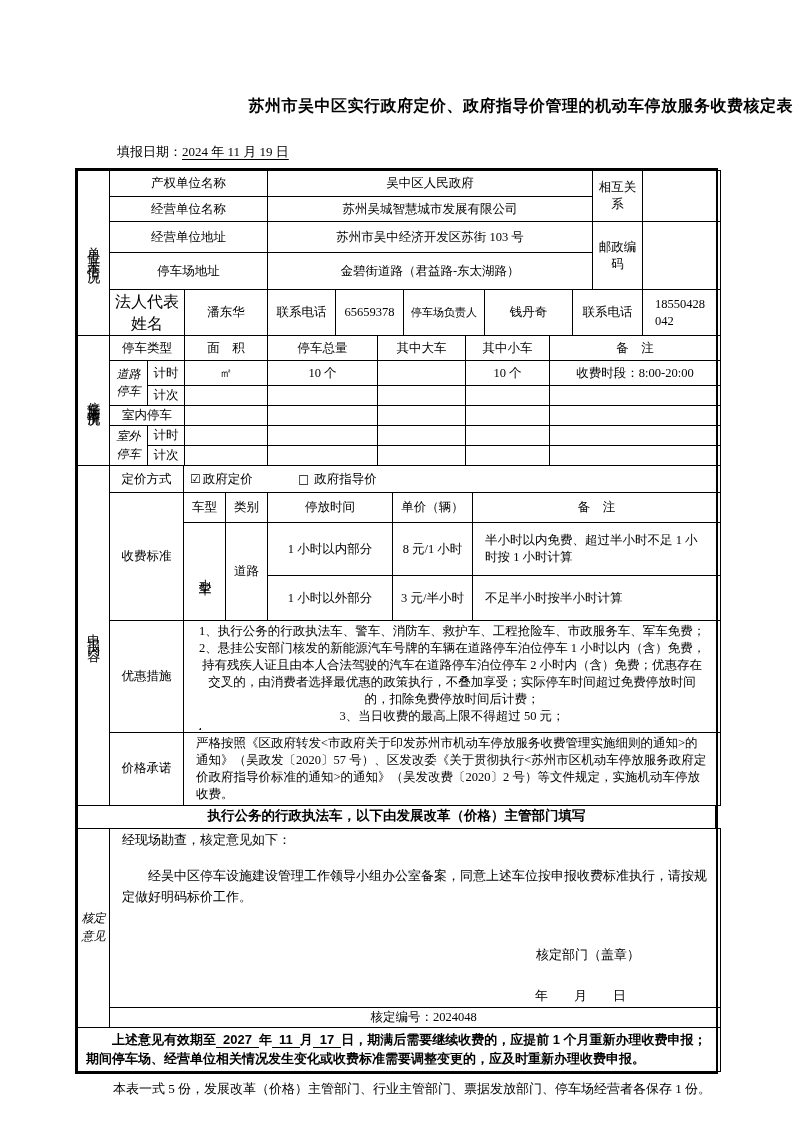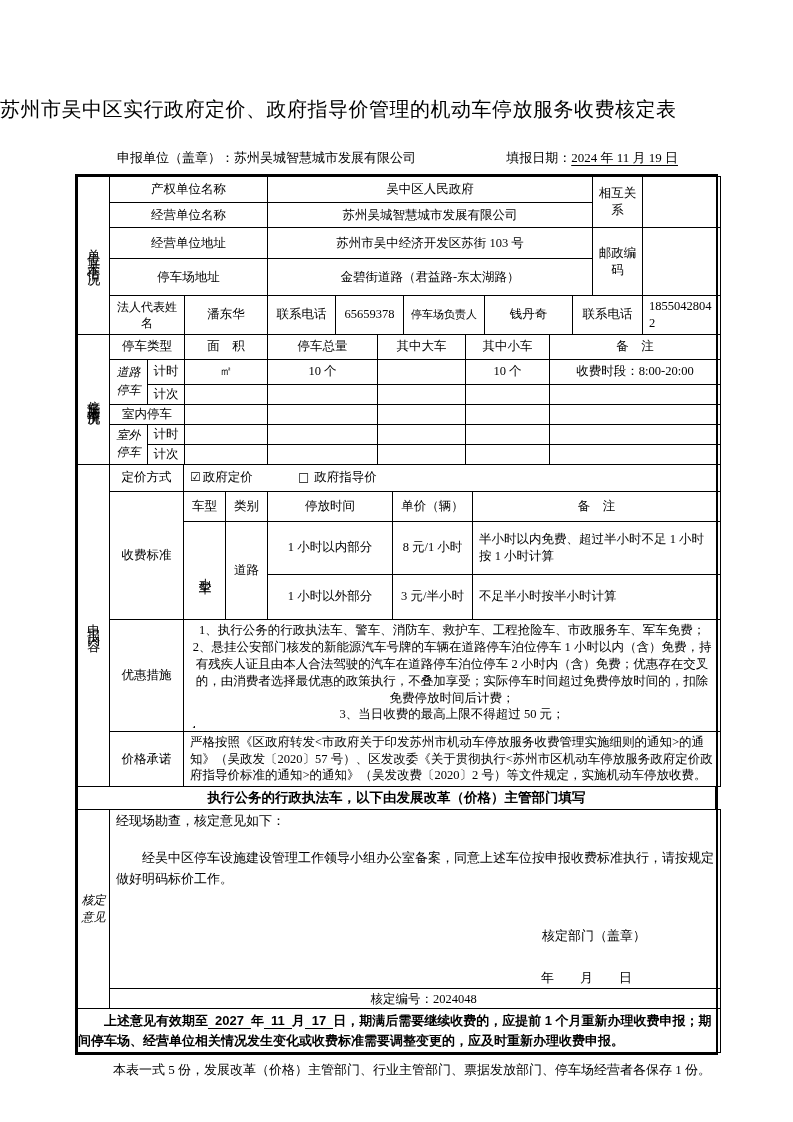--- a/index.html
+++ b/index.html
@@ -4,40 +4,40 @@
 <style>
   * { margin:0; padding:0; box-sizing:border-box; }
   html,body { background:#fff; }
   body {
     width:793px; height:1122px; overflow:hidden;
     font-family:"Liberation Serif","DejaVu Serif",serif;
     color:#000;
   }
   .page { width:793px; height:1122px; padding-top:96px; }
   .title {
-    text-align:left; font-size:20px; font-weight:normal;
+    text-align:right; font-size:16px; font-weight:bold;
     font-family:"Liberation Sans","DejaVu Sans",sans-serif;
     letter-spacing:0.5px;
   }
   .info-line {
     width:643px; margin:26px auto 7px auto;
     display:flex; justify-content:space-between;
     font-size:13px; padding-left:42px; padding-right:40px;
   }
   .date-underline { text-decoration:underline; text-underline-offset:3px; }
   .doc { width:643px; margin:0 auto; border:2px solid #000; }
   table { border-collapse:collapse; width:100%; table-layout:fixed; }
   .sec { margin-top:-1px; }
   .sec:first-child { margin-top:0; }
   td {
     border:1px solid #000; font-size:12.5px; line-height:1.35;
     text-align:center; vertical-align:middle; padding:1px 3px;
     word-break:break-all;
   }
-  td.tl { text-align:left; padding:2px 6px; }
+  td.tl { text-align:left; padding:2px 12px; }
   .vcell { padding:1px 0; }
   .v {
     writing-mode:vertical-rl; text-orientation:upright;
     display:inline-block; letter-spacing:5px; font-size:13px;
   }
   .v.tight { letter-spacing:2px; }
   .wrap2 { padding:1px 2px; font-size:12px; line-height:1.45;font-style:italic; }
   .cbline { text-align:left; padding-left:6px; }
   .cb { font-family:"DejaVu Sans",sans-serif; font-size:12px; margin-right:2px; }
   .gap2 { margin-left:42px; }
@@ -51,36 +51,35 @@
     font-weight:bold; font-size:13.5px; text-align:center;
     font-family:"Liberation Sans","DejaVu Sans",sans-serif;
   }
   .opinion-cell { vertical-align:top; padding:6px 10px; font-size:13px; }
   .opinion-para { text-indent:2em; margin-top:18px; line-height:1.6; text-align:left; }
   .dept-line { text-align:right; padding-right:68px; margin-top:38px; }
   .ymd-line { text-align:right; padding-right:82px; margin-top:24px; }
   .serial-cell { text-align:center; padding-left:20px; }
   .validity-cell {
     text-align:left; font-weight:bold; font-size:13px; line-height:1.5;
-    text-indent:2em; padding:2px 0;
+    text-indent:2em; padding:2px 8px;
     font-family:"Liberation Sans","DejaVu Sans",sans-serif;
   }
   .blank { border-bottom:1.5px solid #000; padding:0 7px; }
   .footer-note { width:643px; margin:6px auto 0 auto; font-size:13px; padding-left:38px; }
   .tiny-pad { padding:1px 2px; }
 </style>
 </head>
 <body>
 
 <div class="page">
 
   <div class="title">苏州市吴中区实行政府定价、政府指导价管理的机动车停放服务收费核定表</div>
 
   <div class="info-line">
-    <span><span>申报单位（盖章）：</span><span>苏州吴城智慧城市发展有限公司</span></span>
     <span><span>填报日期：</span><span class="date-underline">2024 年 11 月 19 日</span></span>
   </div>
 
   <div class="doc">
 
     <table class="sec">
       <colgroup>
         <col style="width:32px">
           <col style="width:75px">
           <col style="width:83px">
@@ -108,21 +107,21 @@
         <td colspan="2">经营单位地址</td>
         <td colspan="5">苏州市吴中经济开发区苏街 103 号</td>
         <td rowspan="2">邮政编码</td>
         <td rowspan="2"></td>
       </tr>
       <tr style="height:37px">
         <td colspan="2">停车场地址</td>
         <td colspan="5">金碧街道路（君益路-东太湖路）</td>
       </tr>
       <tr style="height:32px">
-        <td class="tiny-pad" style="font-size:12px">法人代表姓名</td>
+        <td class="tiny-pad" style="font-size:16px">法人代表姓名</td>
         <td>潘东华</td>
         <td>联系电话</td>
         <td>65659378</td>
         <td class="tiny-pad" style="font-size:11px">停车场负责人</td>
         <td>钱丹奇</td>
         <td colspan="2">联系电话</td>
         <td class="tl tiny-pad">18550428042</td>
       </tr>
     </tbody>
       </table>

